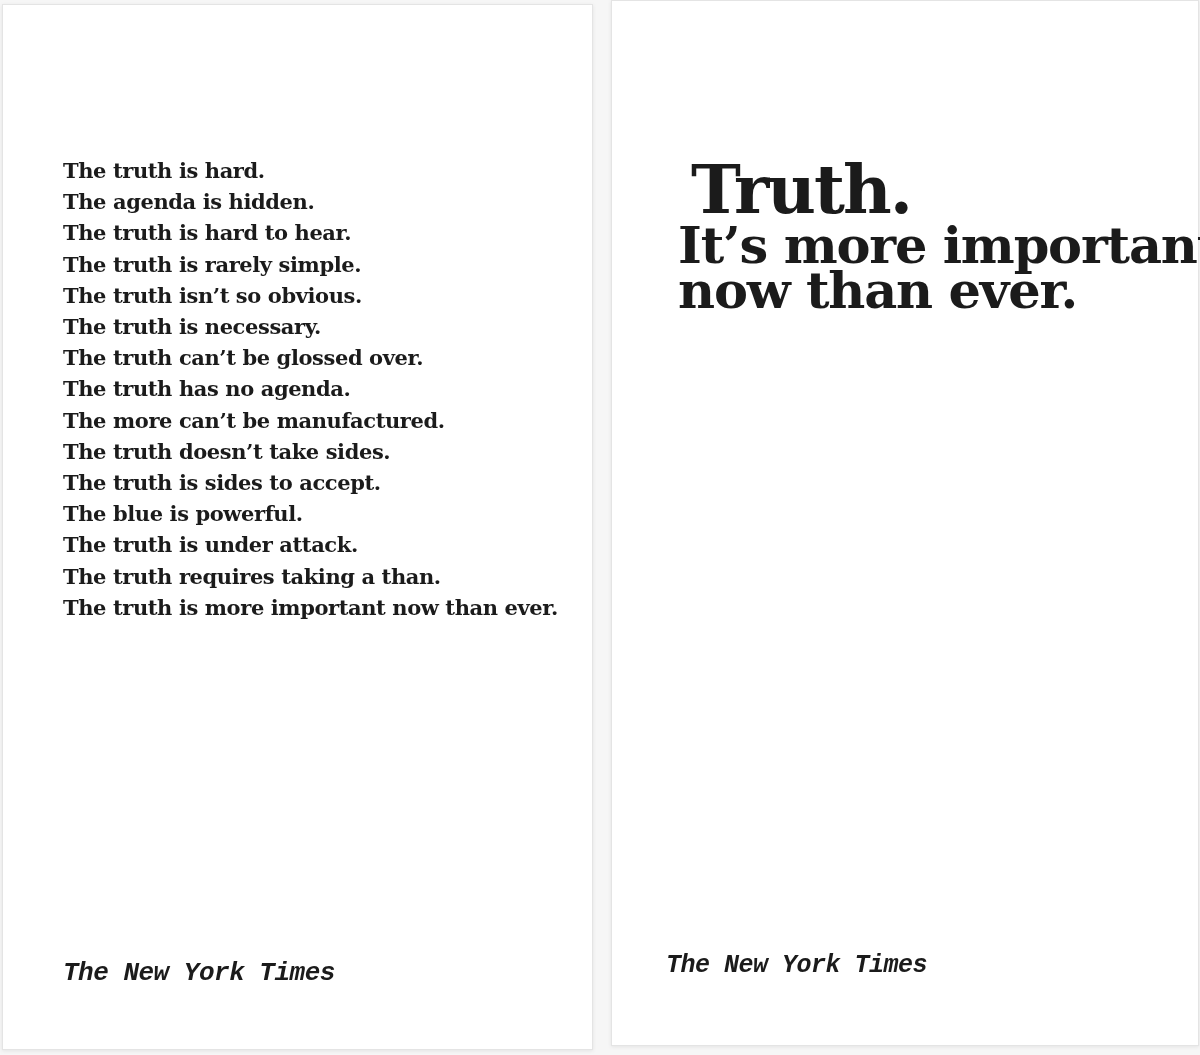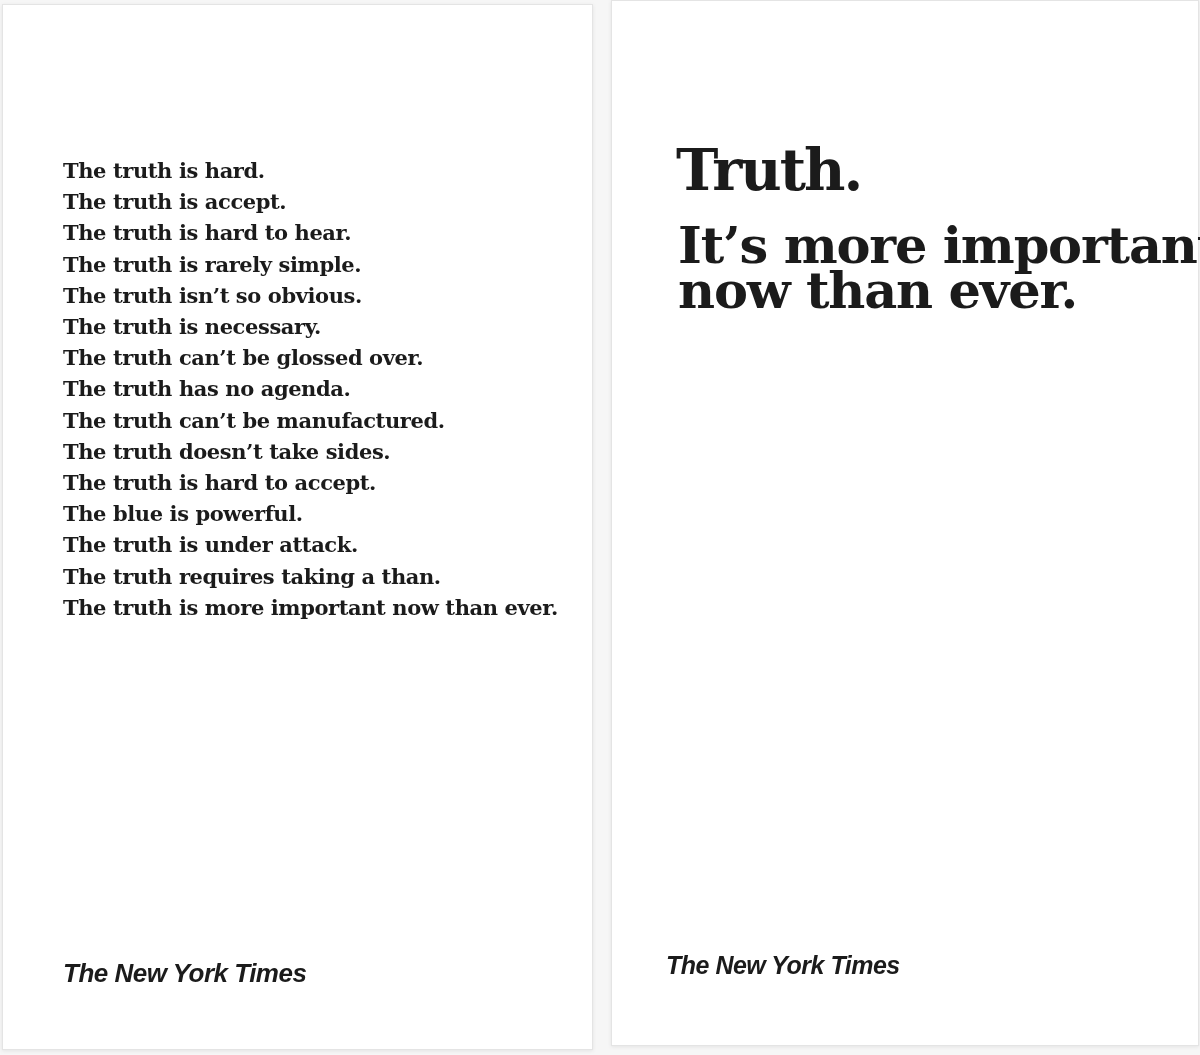--- a/index.html
+++ b/index.html
@@ -48,40 +48,40 @@
     font-size: 21px;
     line-height: 31.2px;
     font-weight: bold;
     letter-spacing: -0.4px;
     white-space: nowrap;
   }
   .headline {
     position: absolute;
     left: 64px;
     top: 140px;
-    margin: 0;
-    font-size: 57px;
+    margin: 15px;
+    font-size: 67px;
     line-height: 1;
     font-weight: bold;
     letter-spacing: -2px;
     white-space: nowrap;
   }
   .subheadline {
     position: absolute;
     left: 66px;
     top: 222px;
     font-size: 51px;
     line-height: 45px;
     font-weight: bold;
     letter-spacing: -1.2px;
     white-space: nowrap;
   }
   .nyt-logo {
     position: absolute;
-    font-family: Liberation Sans, sans-serif;
+    font-family: Liberation Mono, monospace;
     font-weight: bold;
     font-style: italic;
     letter-spacing: -0.5px;
     white-space: nowrap;
   }
   .nyt-logo-left {
     left: 60px;
     top: 953px;
     font-size: 26px;
   }
@@ -92,30 +92,30 @@
   }
 </style>
 </head>
 <body>
 
 <div class="stage">
 
   <section class="panel panel-left">
     <div class="truth-list">
       <div class="truth-line">The truth is hard.</div>
-      <div class="truth-line">The truth is accept.</div>
+      <div class="truth-line">The agenda is hidden.</div>
       <div class="truth-line">The truth is hard to hear.</div>
       <div class="truth-line">The truth is rarely simple.</div>
       <div class="truth-line">The truth isn’t so obvious.</div>
       <div class="truth-line">The truth is necessary.</div>
       <div class="truth-line">The truth can’t be glossed over.</div>
       <div class="truth-line">The truth has no agenda.</div>
-      <div class="truth-line">The truth can’t be manufactured.</div>
+      <div class="truth-line">The more can’t be manufactured.</div>
       <div class="truth-line">The truth doesn’t take sides.</div>
-      <div class="truth-line">The truth is hard to accept.</div>
+      <div class="truth-line">The truth is sides to accept.</div>
       <div class="truth-line">The blue is powerful.</div>
       <div class="truth-line">The truth is under attack.</div>
       <div class="truth-line">The truth requires taking a than.</div>
       <div class="truth-line">The truth is more important now than ever.</div>
     </div>
     <div class="nyt-logo nyt-logo-left">The New York Times</div>
   </section>
 
   <section class="panel panel-right">
     <h1 class="headline">Truth.</h1>

